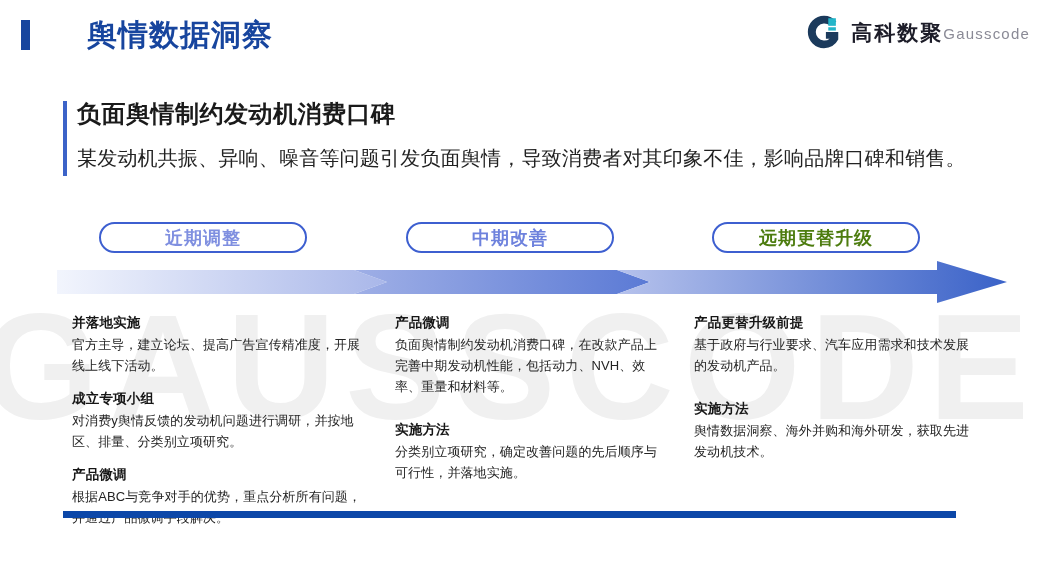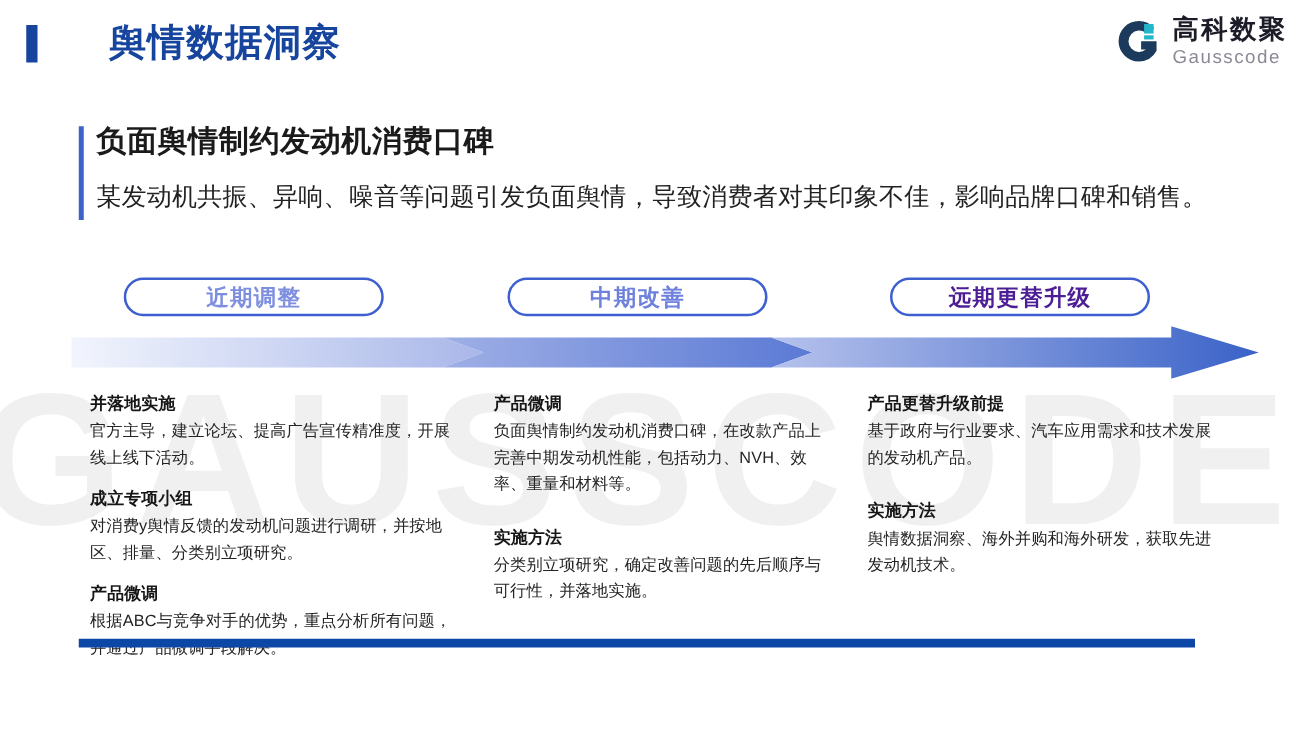--- a/index.html
+++ b/index.html
@@ -55,21 +55,21 @@
 
   
   .logo {
     position: absolute;
     right: 20px; top: 13px;
     display: flex;
     align-items: center;
     gap: 8px;
   }
   .logo-mark { width: 38px; height: 38px; flex: none; }
-  .logo-text { display: flex; flex-direction: column; line-height: 1; }
+  .logo-text { display: flex; flex-direction: row; line-height: 1; }
   .logo-cn {
     font-size: 21px; font-weight: 700; color: #1c1c28;
     letter-spacing: 2px;
   }
   .logo-en {
     font-size: 15px; color: #8a8a96; letter-spacing: 1.2px;
     margin-top: 4px; font-weight: 400;
   }
 
   
@@ -99,21 +99,21 @@
     height: 31px;
     border: 2px solid #3d5fd0;
     border-radius: 16px;
     display: flex; align-items: center; justify-content: center;
     font-size: 18px; font-weight: 700;
     letter-spacing: 1px;
     background: #ffffff;
   }
   .pill-1 { left: 99px;  width: 208px; color: #7f8fe0; }
   .pill-2 { left: 406px; width: 208px; color: #6e82dd; }
-  .pill-3 { left: 712px; width: 208px; color: #4c1d95; }
+  .pill-3 { left: 712px; width: 208px; color: #4d7c0f; }
 
   
   .arrow { position: absolute; left: 57px; top: 261px; z-index: 2; }
 
   
   .cols { position: absolute; left: 0; top: 312px; width: 1050px; z-index: 3; }
   .col { position: absolute; top: 0; }
   .col-1 { left: 72px;  width: 290px; }
   .col-2 { left: 395px; width: 270px; }
   .col-3 { left: 694px; width: 280px; }

